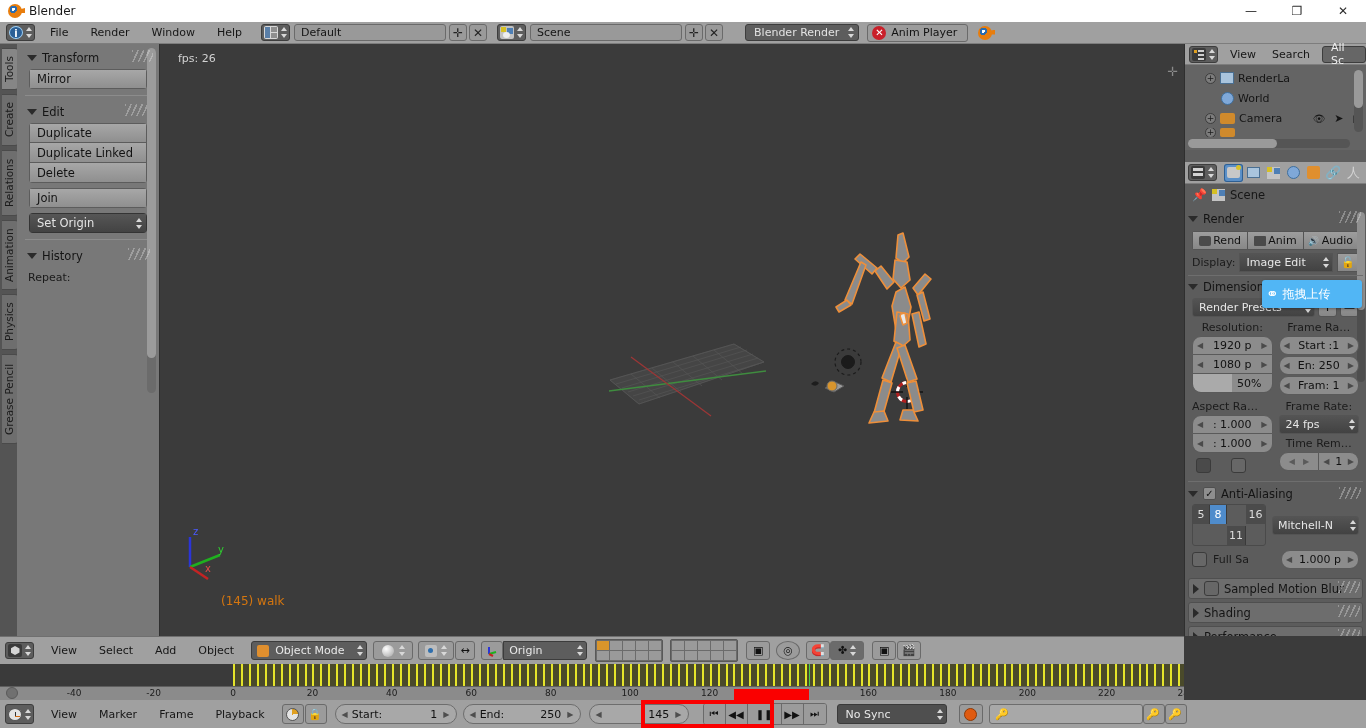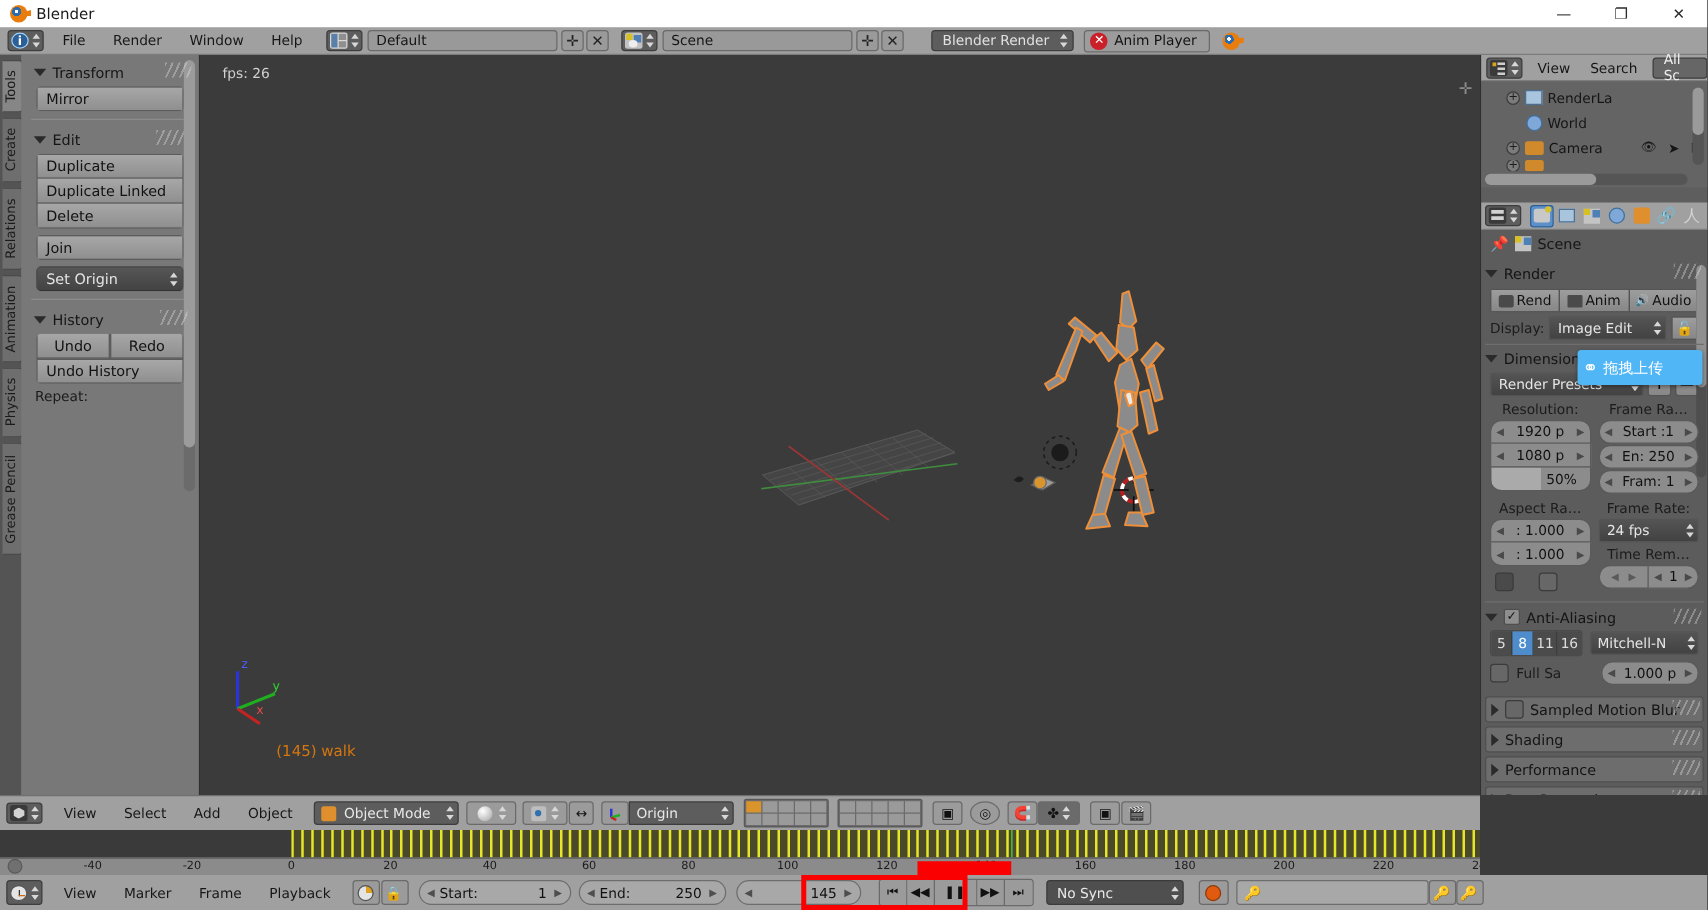--- a/index.html
+++ b/index.html
@@ -334,27 +334,20 @@
           <span class="spin"></span>
         </div>
       </div>
 
       <div class="pnl-sep"></div>
       <div class="pnl-head">
         <span class="tri-d"></span>
         <span>History</span>
         <span class="corner-hatch" style="position:relative;display:inline-block;margin-left:40px;top:-2px;"></span>
       </div>
-      <div class="grp" style="margin:0 6px 0 6px;">
-        <div class="row2">
-          <div class="tbtn" style="border-top:none;">Undo</div>
-          <div class="tbtn" style="border-top:none;">Redo</div>
-        </div>
-        <div class="tbtn">Undo History</div>
-      </div>
       <div class="lbl-small">Repeat:</div>
     </div>
   </div>
 
   <div id="operator">
     <div class="pnl-head" style="padding-left:8px;">
       <span class="tri-d"></span>
       <span>Operator</span>
       <span class="corner-hatch" style="position:relative;display:inline-block;margin-left:46px;top:-2px;"></span>
     </div>
@@ -624,21 +617,21 @@
             <div class="numf" style="border-radius:9px;">
               <span class="ar l">◀</span>
               <span>Fram: 1</span>
               <span class="ar r">▶</span>
             </div>
           </div>
         </div>
 
         <div style="display:flex;gap:6px;margin:5px 4px 0 4px;">
           <div style="flex:1;">
-            <div class="lblp" style="text-align:center;margin-bottom:2px;">Aspect Ra…</div>
+            <div class="lblp" style="text-align:left;margin-bottom:2px;">Aspect Ra…</div>
             <div class="numf" style="border-radius:9px 9px 0 0;">
               <span class="ar l">◀</span>
               <span>: 1.000</span>
               <span class="ar r">▶</span>
             </div>
             <div class="numf" style="border-radius:0 0 9px 9px;border-top:none;">
               <span class="ar l">◀</span>
               <span>: 1.000</span>
               <span class="ar r">▶</span>
             </div>
@@ -671,21 +664,21 @@
         <div class="sec-head" style="border-top:1px solid #6e6e6e;padding-top:4px;margin-top:8px;">
           <span class="tri-d"></span>
           <span class="cbox">✓</span>
           <span>Anti-Aliasing</span>
           <span class="corner-hatch" style="right:2px;top:5px;"></span>
         </div>
         <div style="display:flex;gap:6px;margin:3px 4px 0 4px;align-items:center;">
           <div class="aa-seg">
             <div style="width:17px;">5</div>
             <div class="on" style="width:17px;">8</div>
-            <div style="width:19px;">11</div>
+            <div style="width:19px;margin-top:21px;">11</div>
             <div style="width:19px;border-right:none;">16</div>
           </div>
           <div class="pbtn dark" style="flex:1;border-radius:3px;justify-content:space-between;padding:0 2px 0 5px;">
             <span>Mitchell-N</span>
             <span class="spin"></span>
           </div>
         </div>
         <div style="display:flex;gap:6px;margin:4px 4px 0 4px;align-items:center;">
           <span class="round-btn" style="background:#676767;"></span>
           <span class="lblp" style="flex:1;">Full Sa</span>

